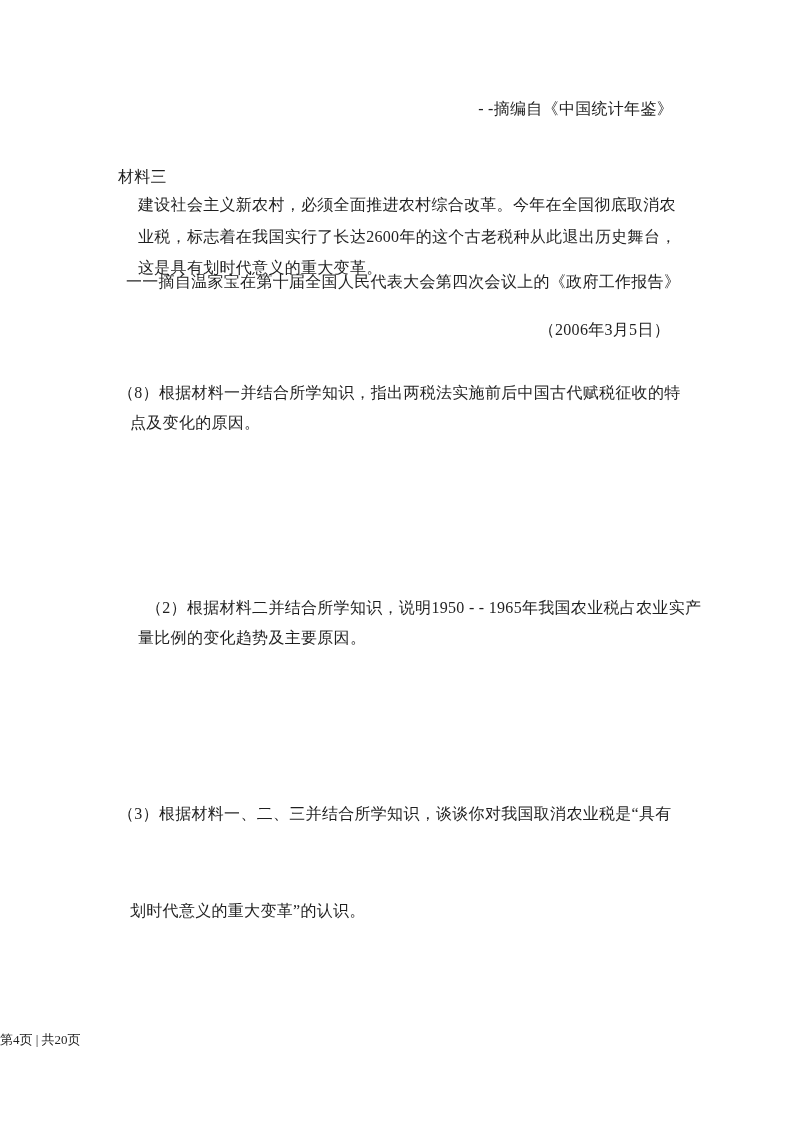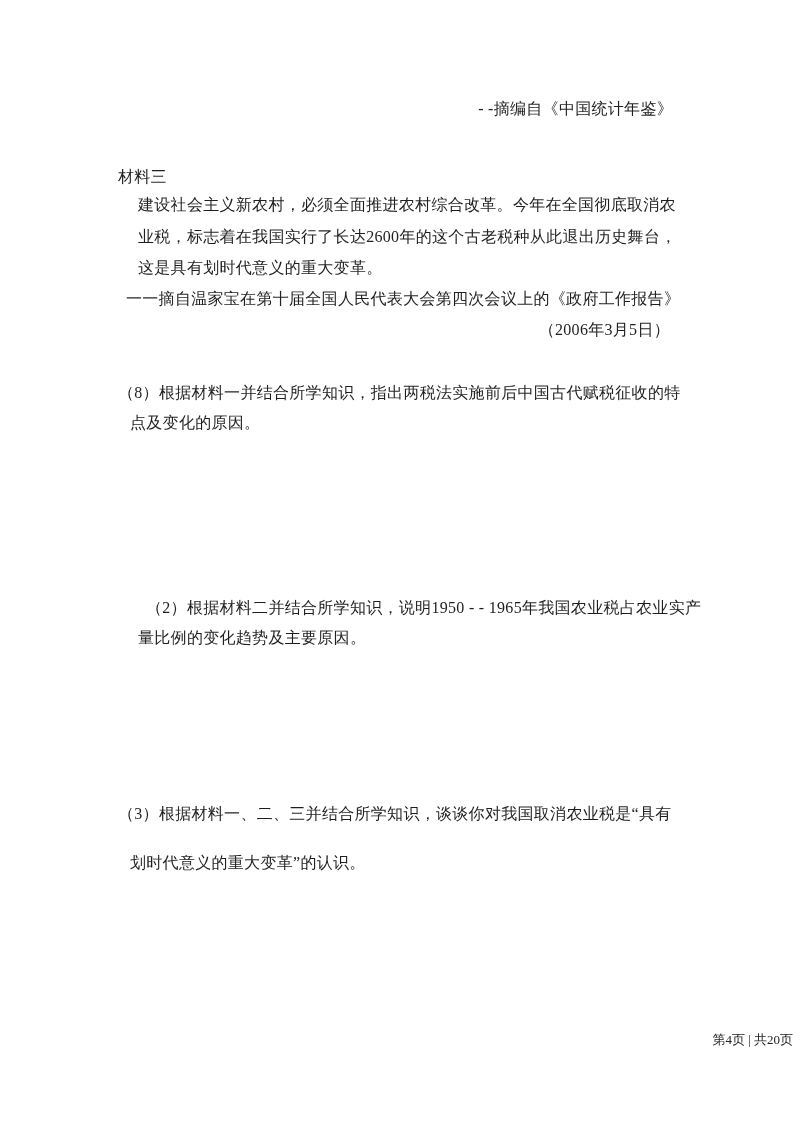--- a/index.html
+++ b/index.html
@@ -20,51 +20,51 @@
     line-height: 19px;
     color: #1f1f1f;
     white-space: nowrap;
     letter-spacing: 0.3px;
   }
   .right { text-align: right; }
   .footer {
     position: absolute;
     left: 0;
     right: 0;
-    text-align: right;
+    text-align: left;
     font-size: 13px;
     color: #1f1f1f;
   }
 </style>
 </head>
 <body>
 
 <div class="page">
 
   <div class="t right" style="top: 99px; right: 120px;">- -摘编自《中国统计年鉴》</div>
 
   <div class="t" style="top: 167px; left: 118px;">材料三</div>
 
   <div class="t" style="top: 195px; left: 138px;">建设社会主义新农村，必须全面推进农村综合改革。今年在全国彻底取消农</div>
 
   <div class="t" style="top: 227px; left: 138px;">业税，标志着在我国实行了长达2600年的这个古老税种从此退出历史舞台，</div>
 
   <div class="t" style="top: 258px; left: 138px;">这是具有划时代意义的重大变革。</div>
 
-  <div class="t" style="top: 289px; left: 126px;">一一摘自温家宝在第十届全国人民代表大会第四次会议上的《政府工作报告》</div>
+  <div class="t" style="top: 272px; left: 126px;">一一摘自温家宝在第十届全国人民代表大会第四次会议上的《政府工作报告》</div>
 
   <div class="t right" style="top: 320px; right: 123px;">（2006年3月5日）</div>
 
   <div class="t" style="top: 383px; left: 118px;">（8）根据材料一并结合所学知识，指出两税法实施前后中国古代赋税征收的特</div>
 
   <div class="t" style="top: 413px; left: 130px;">点及变化的原因。</div>
 
   <div class="t" style="top: 598px; left: 118px; margin-left: 28px;">（2）根据材料二并结合所学知识，说明1950 - - 1965年我国农业税占农业实产</div>
 
   <div class="t" style="top: 628px; left: 130px; margin-left: 8px;">量比例的变化趋势及主要原因。</div>
 
   <div class="t" style="top: 804px; left: 118px;">（3）根据材料一、二、三并结合所学知识，谈谈你对我国取消农业税是“具有</div>
 
-  <div class="t" style="top: 853px; left: 130px;">划时代意义的重大变革”的认识。</div>
+  <div class="t" style="top: 901px; left: 130px;">划时代意义的重大变革”的认识。</div>
 
   <div class="footer" style="top: 1031px;">第4页 | 共20页</div>
 
 </div>
 
 </body></html>

